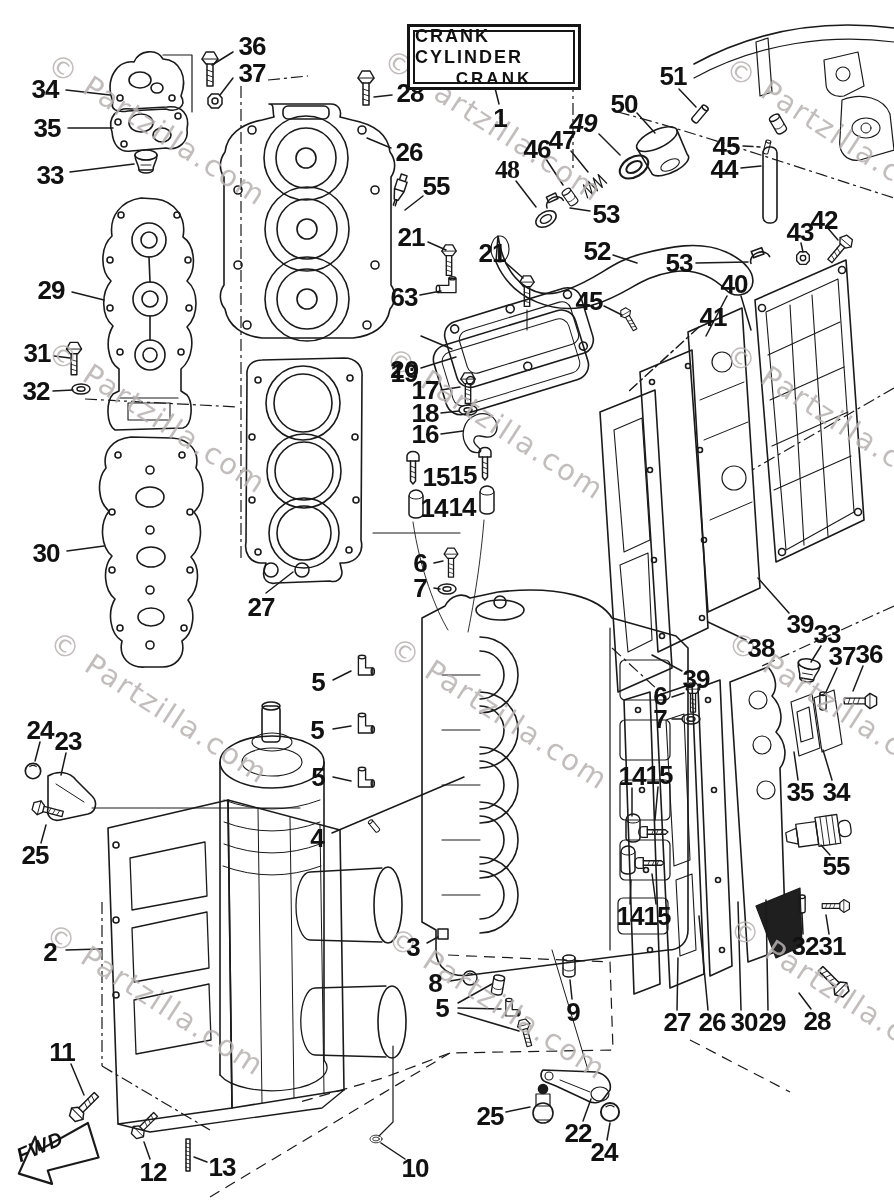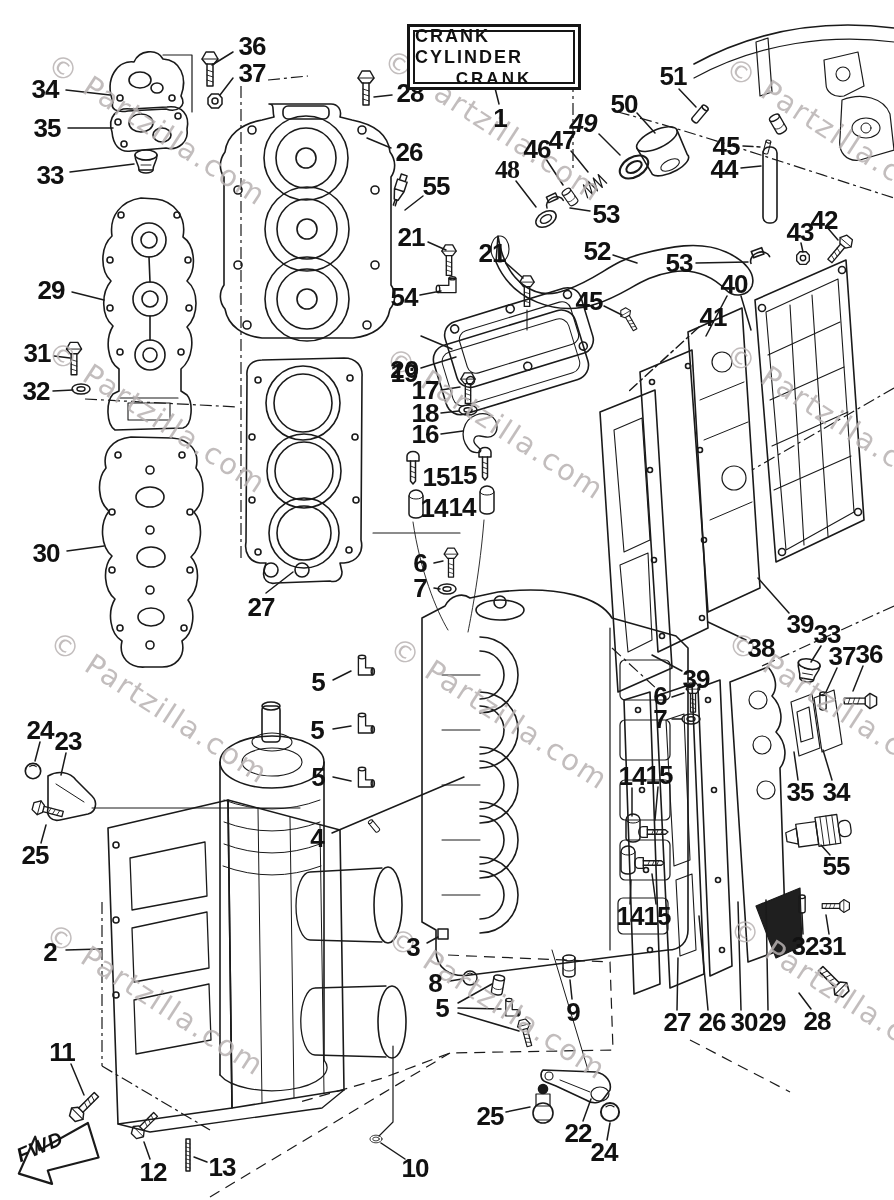--- a/index.html
+++ b/index.html
@@ -520,21 +520,21 @@
       <div class="pn" style="left: 252px; top: 46px;">36</div>
       <div class="pn" style="left: 252px; top: 73px;">37</div>
       <div class="pn" style="left: 45px; top: 89px;">34</div>
       <div class="pn" style="left: 47px; top: 128px;">35</div>
       <div class="pn" style="left: 50px; top: 175px;">33</div>
       <div class="pn" style="left: 410px; top: 93px;">28</div>
       <div class="pn" style="left: 409px; top: 152px;">26</div>
       <div class="pn" style="left: 436px; top: 186px;">55</div>
       <div class="pn" style="left: 411px; top: 237px;">21</div>
       <div class="pn" style="left: 492px; top: 253px;">21</div>
-      <div class="pn" style="left: 404px; top: 297px;">54</div>
+      <div class="pn" style="left: 404px; top: 297px;">63</div>
       <div class="pn" style="left: 404px; top: 333px; margin-top: 40px;">19</div>
       <div class="pn" style="left: 404px; top: 371px; font-family: Liberation Mono, monospace;">20</div>
       <div class="pn" style="left: 425px; top: 390px;">17</div>
       <div class="pn" style="left: 425px; top: 413px;">18</div>
       <div class="pn" style="left: 425px; top: 434px;">16</div>
       <div class="pn" style="left: 436px; top: 477px;">15</div>
       <div class="pn" style="left: 463px; top: 475px;">15</div>
       <div class="pn" style="left: 434px; top: 508px;">14</div>
       <div class="pn" style="left: 462px; top: 507px;">14</div>
       <div class="pn" style="left: 420px; top: 563px;">6</div>

